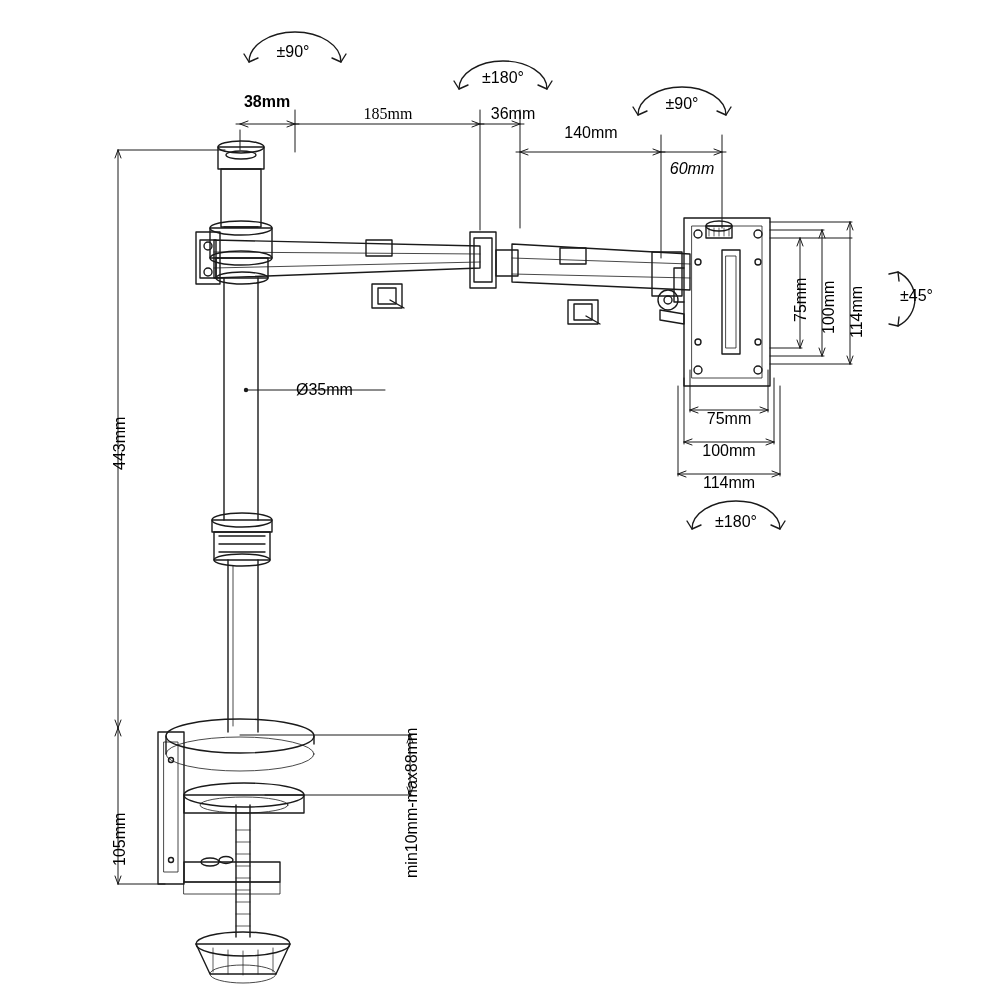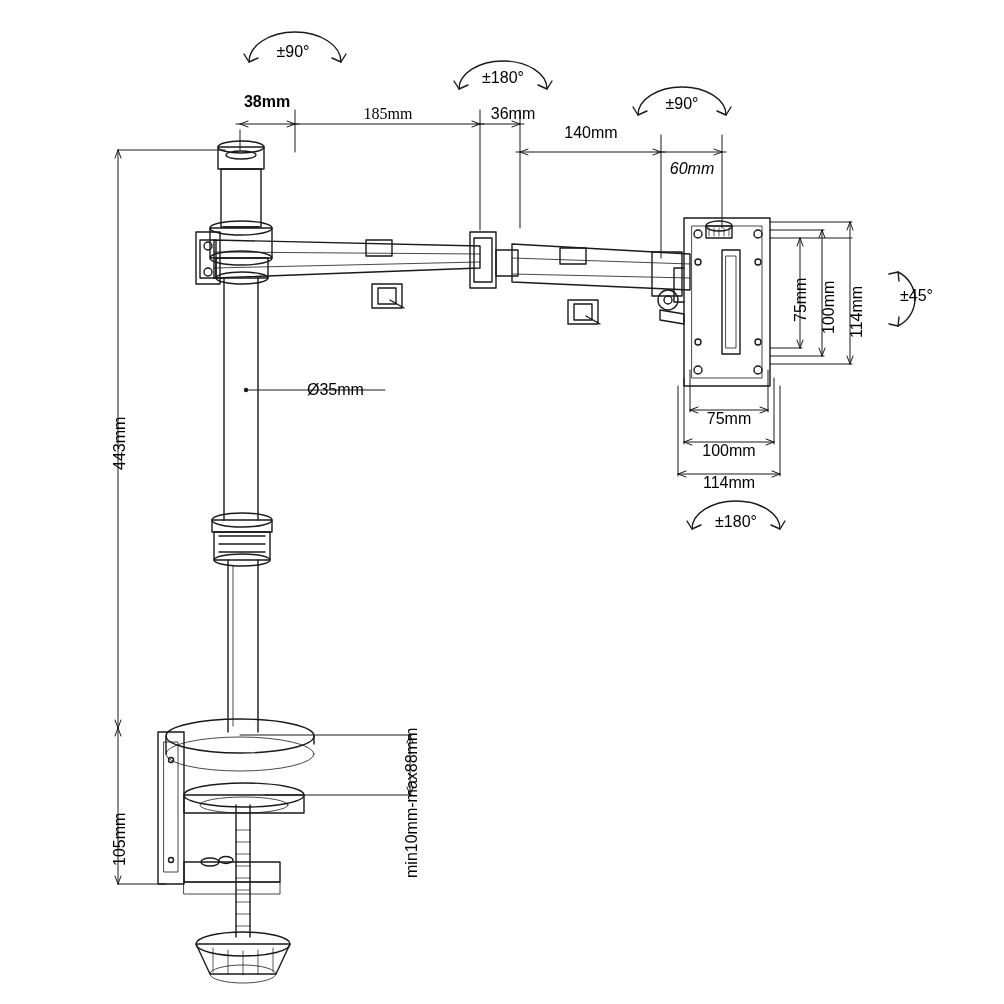--- a/index.html
+++ b/index.html
@@ -285,21 +285,21 @@
   <div class="dim-label ctr" style="left:267px; top:94px;font-weight:bold;">38mm</div>
   <div class="dim-label ctr" style="left:388px; top:106px;font-family:Liberation Serif, serif;">185mm</div>
   <div class="dim-label ctr" style="left:513px; top:106px;">36mm</div>
   <div class="dim-label ctr" style="left:591px; top:125px;">140mm</div>
   <div class="dim-label ctr" style="left:692px; top:161px;font-style:italic;">60mm</div>
 
   <div class="dim-label vert" style="left:112px; top:470px;">443mm</div>
   <div class="dim-label vert" style="left:112px; top:866px;">105mm</div>
   <div class="dim-label vert" style="left:404px; top:878px;">min10mm-max88mm</div>
 
-  <div class="dim-label" style="left:307px; top:382px;">Ø35mm</div>
+  <div class="dim-label" style="left:296px; top:382px;">Ø35mm</div>
 
   <div class="dim-label vert" style="left:793px; top:322px;">75mm</div>
   <div class="dim-label vert" style="left:821px; top:334px;">100mm</div>
   <div class="dim-label vert" style="left:849px; top:338px;">114mm</div>
 
   <div class="dim-label ctr" style="left:729px; top:411px;">75mm</div>
   <div class="dim-label ctr" style="left:729px; top:443px;">100mm</div>
   <div class="dim-label ctr" style="left:729px; top:475px;">114mm</div>
 
 </div>

